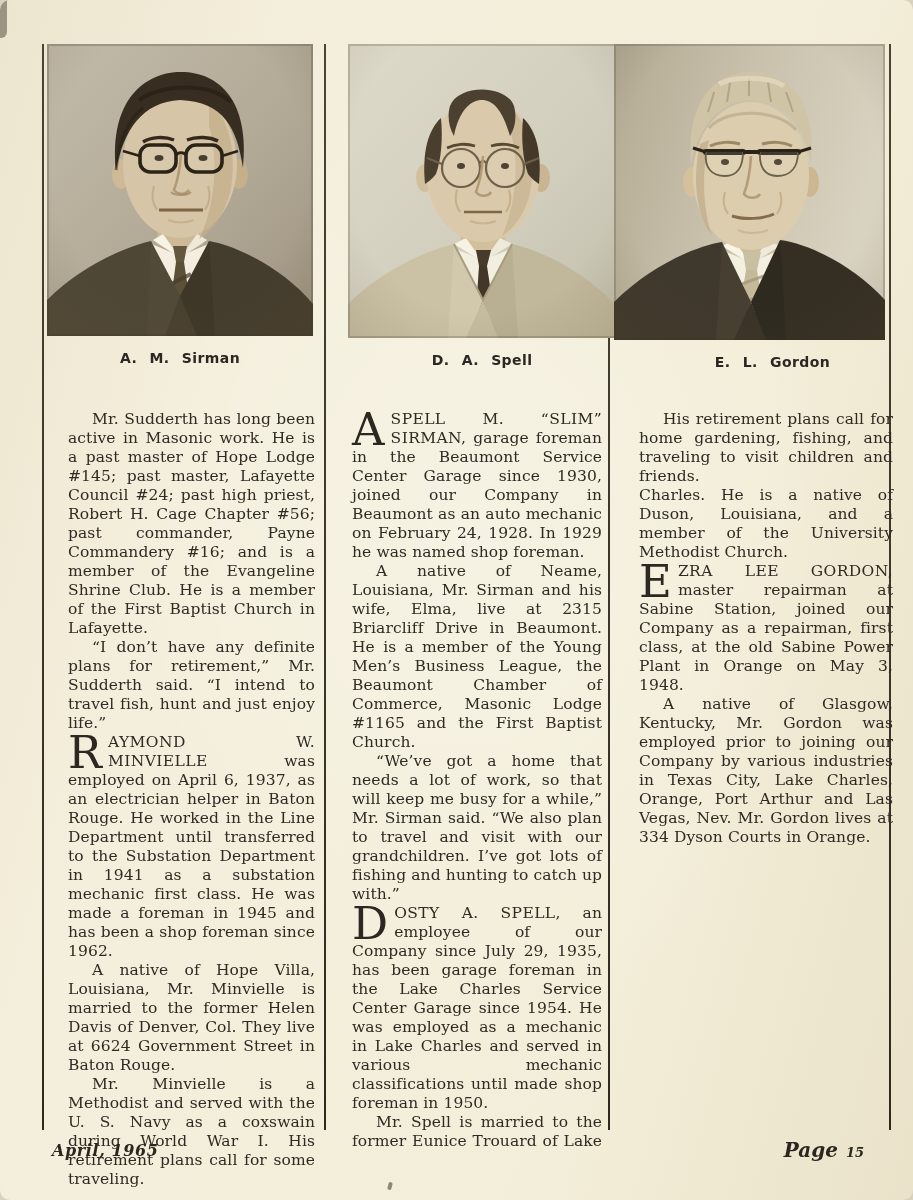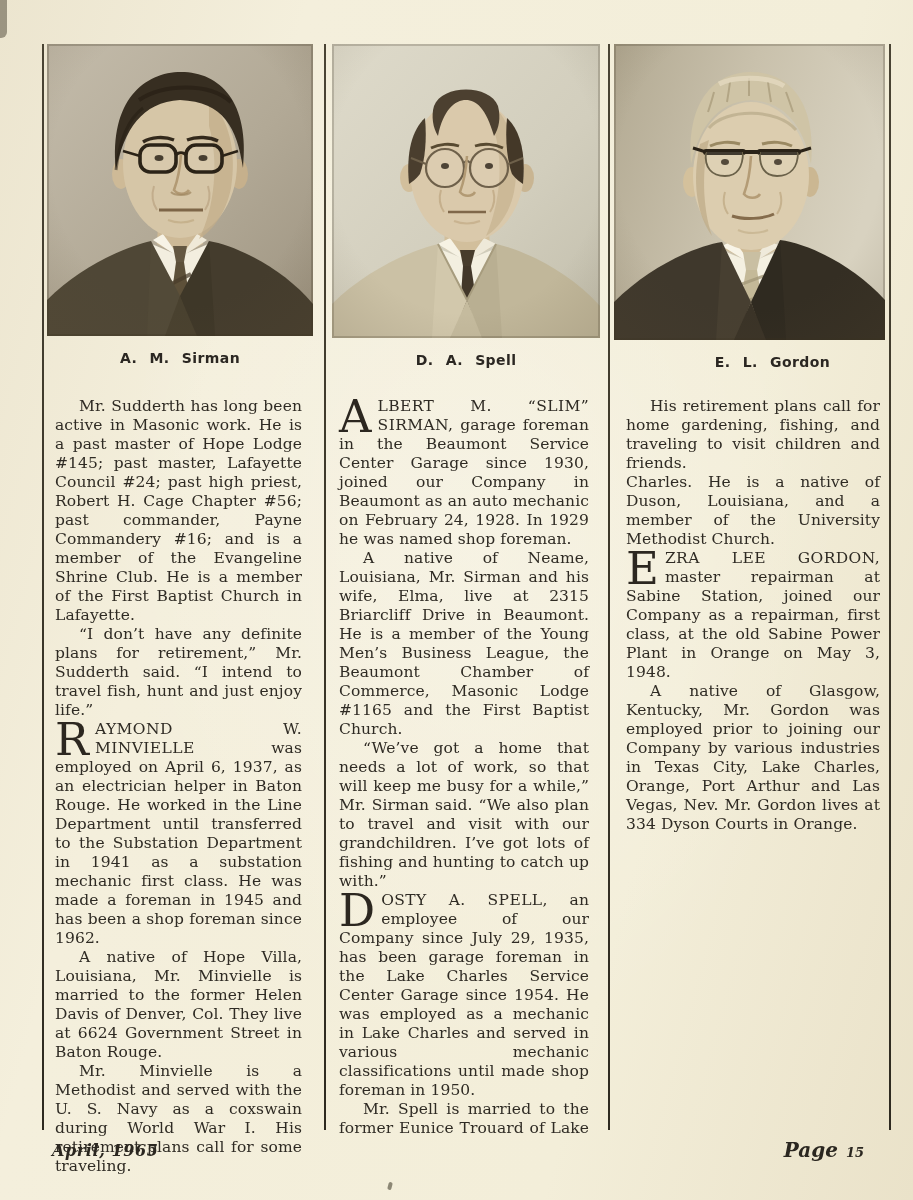--- a/index.html
+++ b/index.html
@@ -2,25 +2,25 @@
 <html><head>
 <meta charset="utf-8">
 <style>
   html,body{margin:0;padding:0;background:#d8d2c0;}
   .page{
     position:relative;width:913px;height:1200px;margin:0 auto;
     background:
       radial-gradient(ellipse at 52% 45%, rgba(255,255,255,0.25), rgba(255,255,255,0) 55%),
       linear-gradient(105deg,#ece5cf,#f4efdc 25%,#f3eed9 70%,#eae2c9);
     font-family:"DejaVu Serif","Liberation Serif",serif;
-    color:#2f2b24;overflow:hidden;
+    color:#2f2b24;overflow:hidden;border-radius:10px;
   }
   .rule{position:absolute;top:44px;height:1086px;width:2px;
     background:linear-gradient(#4a4434,#2e2a20);}
-  .col{position:absolute;top:397px;text-align:justify;font-size:15.5px;line-height:19px;letter-spacing:0.1px;}
+  .col{position:absolute;top:410px;text-align:justify;font-size:15.5px;line-height:19px;letter-spacing:0.1px;margin-left:13px;}
   .col p{margin:0;text-indent:24px;}
   .col p.flush{text-indent:0;}
   .col p.dc{text-indent:0;}
   .sec-gap{margin-top:50px;}
   .dropcap{float:left;font-size:45px;line-height:35px;padding:2px 6px 0 0;color:#2c2720;}
   .lead{letter-spacing:0.4px;}
   .justify-last{text-align-last:justify;}
   .photo{position:absolute;margin:0;top:44px;}
   .photo svg{display:block;}
   .caption{margin-top:14px;text-align:center;
@@ -94,21 +94,21 @@
       <path d="M124,148 C128,152 140,152 144,148" stroke="#9c845e" stroke-width="2" fill="none" opacity="0.7"></path>
       <path d="M112,166 L156,166" stroke="#7d6547" stroke-width="3"></path>
       <path d="M121,176 C129,179 139,179 147,176" stroke="#c2ac87" stroke-width="2" fill="none" opacity="0.8"></path>
       <path d="M107,142 C104,152 106,160 110,166 M161,142 C164,152 162,160 158,166" stroke="#bda686" stroke-width="2" fill="none" opacity="0.8"></path>
       <rect width="266" height="292" fill="url(#p1vig)"></rect>
       <rect x="1" y="1" width="264" height="290" fill="none" stroke="rgba(60,50,30,0.25)" stroke-width="2"></rect>
     </svg>
     <figcaption class="caption">A. M. Sirman</figcaption>
   </figure>
 
-  <figure class="photo" style="left:332px;width:268px">
+  <figure class="photo" style="left:348px;width:268px">
     <svg width="268" height="294" viewBox="0 0 268 294" xmlns="http://www.w3.org/2000/svg">
       <defs>
         <linearGradient id="p2bg" x1="0" y1="0" x2="1" y2="1">
           <stop offset="0" stop-color="#dedaca"></stop>
             <stop offset="0.6" stop-color="#d2cebd"></stop>
             <stop offset="1" stop-color="#c2beac"></stop>
         </linearGradient>
         <radialGradient id="p2vig" cx="0.5" cy="0.42" r="0.8">
           <stop offset="0.62" stop-color="#564a34" stop-opacity="0"></stop>
             <stop offset="1" stop-color="#564a34" stop-opacity="0.16"></stop>
@@ -219,21 +219,21 @@
     <p class="para">“I don’t have any definite plans for retirement,” Mr. Sudderth said. “I intend to travel fish, hunt and just enjoy life.”</p>
     <p class="para dc sec-gap">
       <span class="dropcap">R</span><span class="lead">AYMOND W. MINVIELLE</span><span> was employed on April 6, 1937, as an electrician helper in Baton Rouge. He worked in the Line Department until transferred to the Substation Department in 1941 as a substation mechanic first class. He was made a foreman in 1945 and has been a shop foreman since 1962.</span>
     </p>
     <p class="para">A native of Hope Villa, Louisiana, Mr. Minvielle is married to the former Helen Davis of Denver, Col. They live at 6624 Government Street in Baton Rouge.</p>
     <p class="para">Mr. Minvielle is a Methodist and served with the U. S. Navy as a coxswain during World War I. His retirement plans call for some traveling.</p>
   </section>
 
   <section class="col" style="left:339px;width:250px">
     <p class="para dc">
-      <span class="dropcap">A</span><span class="lead">LBERT M. “SLIM” SIRMAN,</span><span> garage foreman in the Beaumont Service Center Garage since 1930, joined our Company in Beaumont as an auto mechanic on February 24, 1928. In 1929 he was named shop foreman.</span>
+      <span class="dropcap">A</span><span class="lead">SPELL M. “SLIM” SIRMAN,</span><span> garage foreman in the Beaumont Service Center Garage since 1930, joined our Company in Beaumont as an auto mechanic on February 24, 1928. In 1929 he was named shop foreman.</span>
     </p>
     <p class="para">A native of Neame, Louisiana, Mr. Sirman and his wife, Elma, live at 2315 Briarcliff Drive in Beaumont. He is a member of the Young Men’s Business League, the Beaumont Chamber of Commerce, Masonic Lodge #1165 and the First Baptist Church.</p>
     <p class="para">“We’ve got a home that needs a lot of work, so that will keep me busy for a while,” Mr. Sirman said. “We also plan to travel and visit with our grandchildren. I’ve got lots of fishing and hunting to catch up with.”</p>
     <p class="para dc sec-gap">
       <span class="dropcap">D</span><span class="lead">OSTY A. SPELL,</span><span> an employee of our Company since July 29, 1935, has been garage foreman in the Lake Charles Service Center Garage since 1954. He was employed as a mechanic in Lake Charles and served in various mechanic classifications until made shop foreman in 1950.</span>
     </p>
     <p class="para justify-last">Mr. Spell is married to the former Eunice Trouard of Lake</p>
   </section>
 
   <section class="col" style="left:626px;width:254px">

